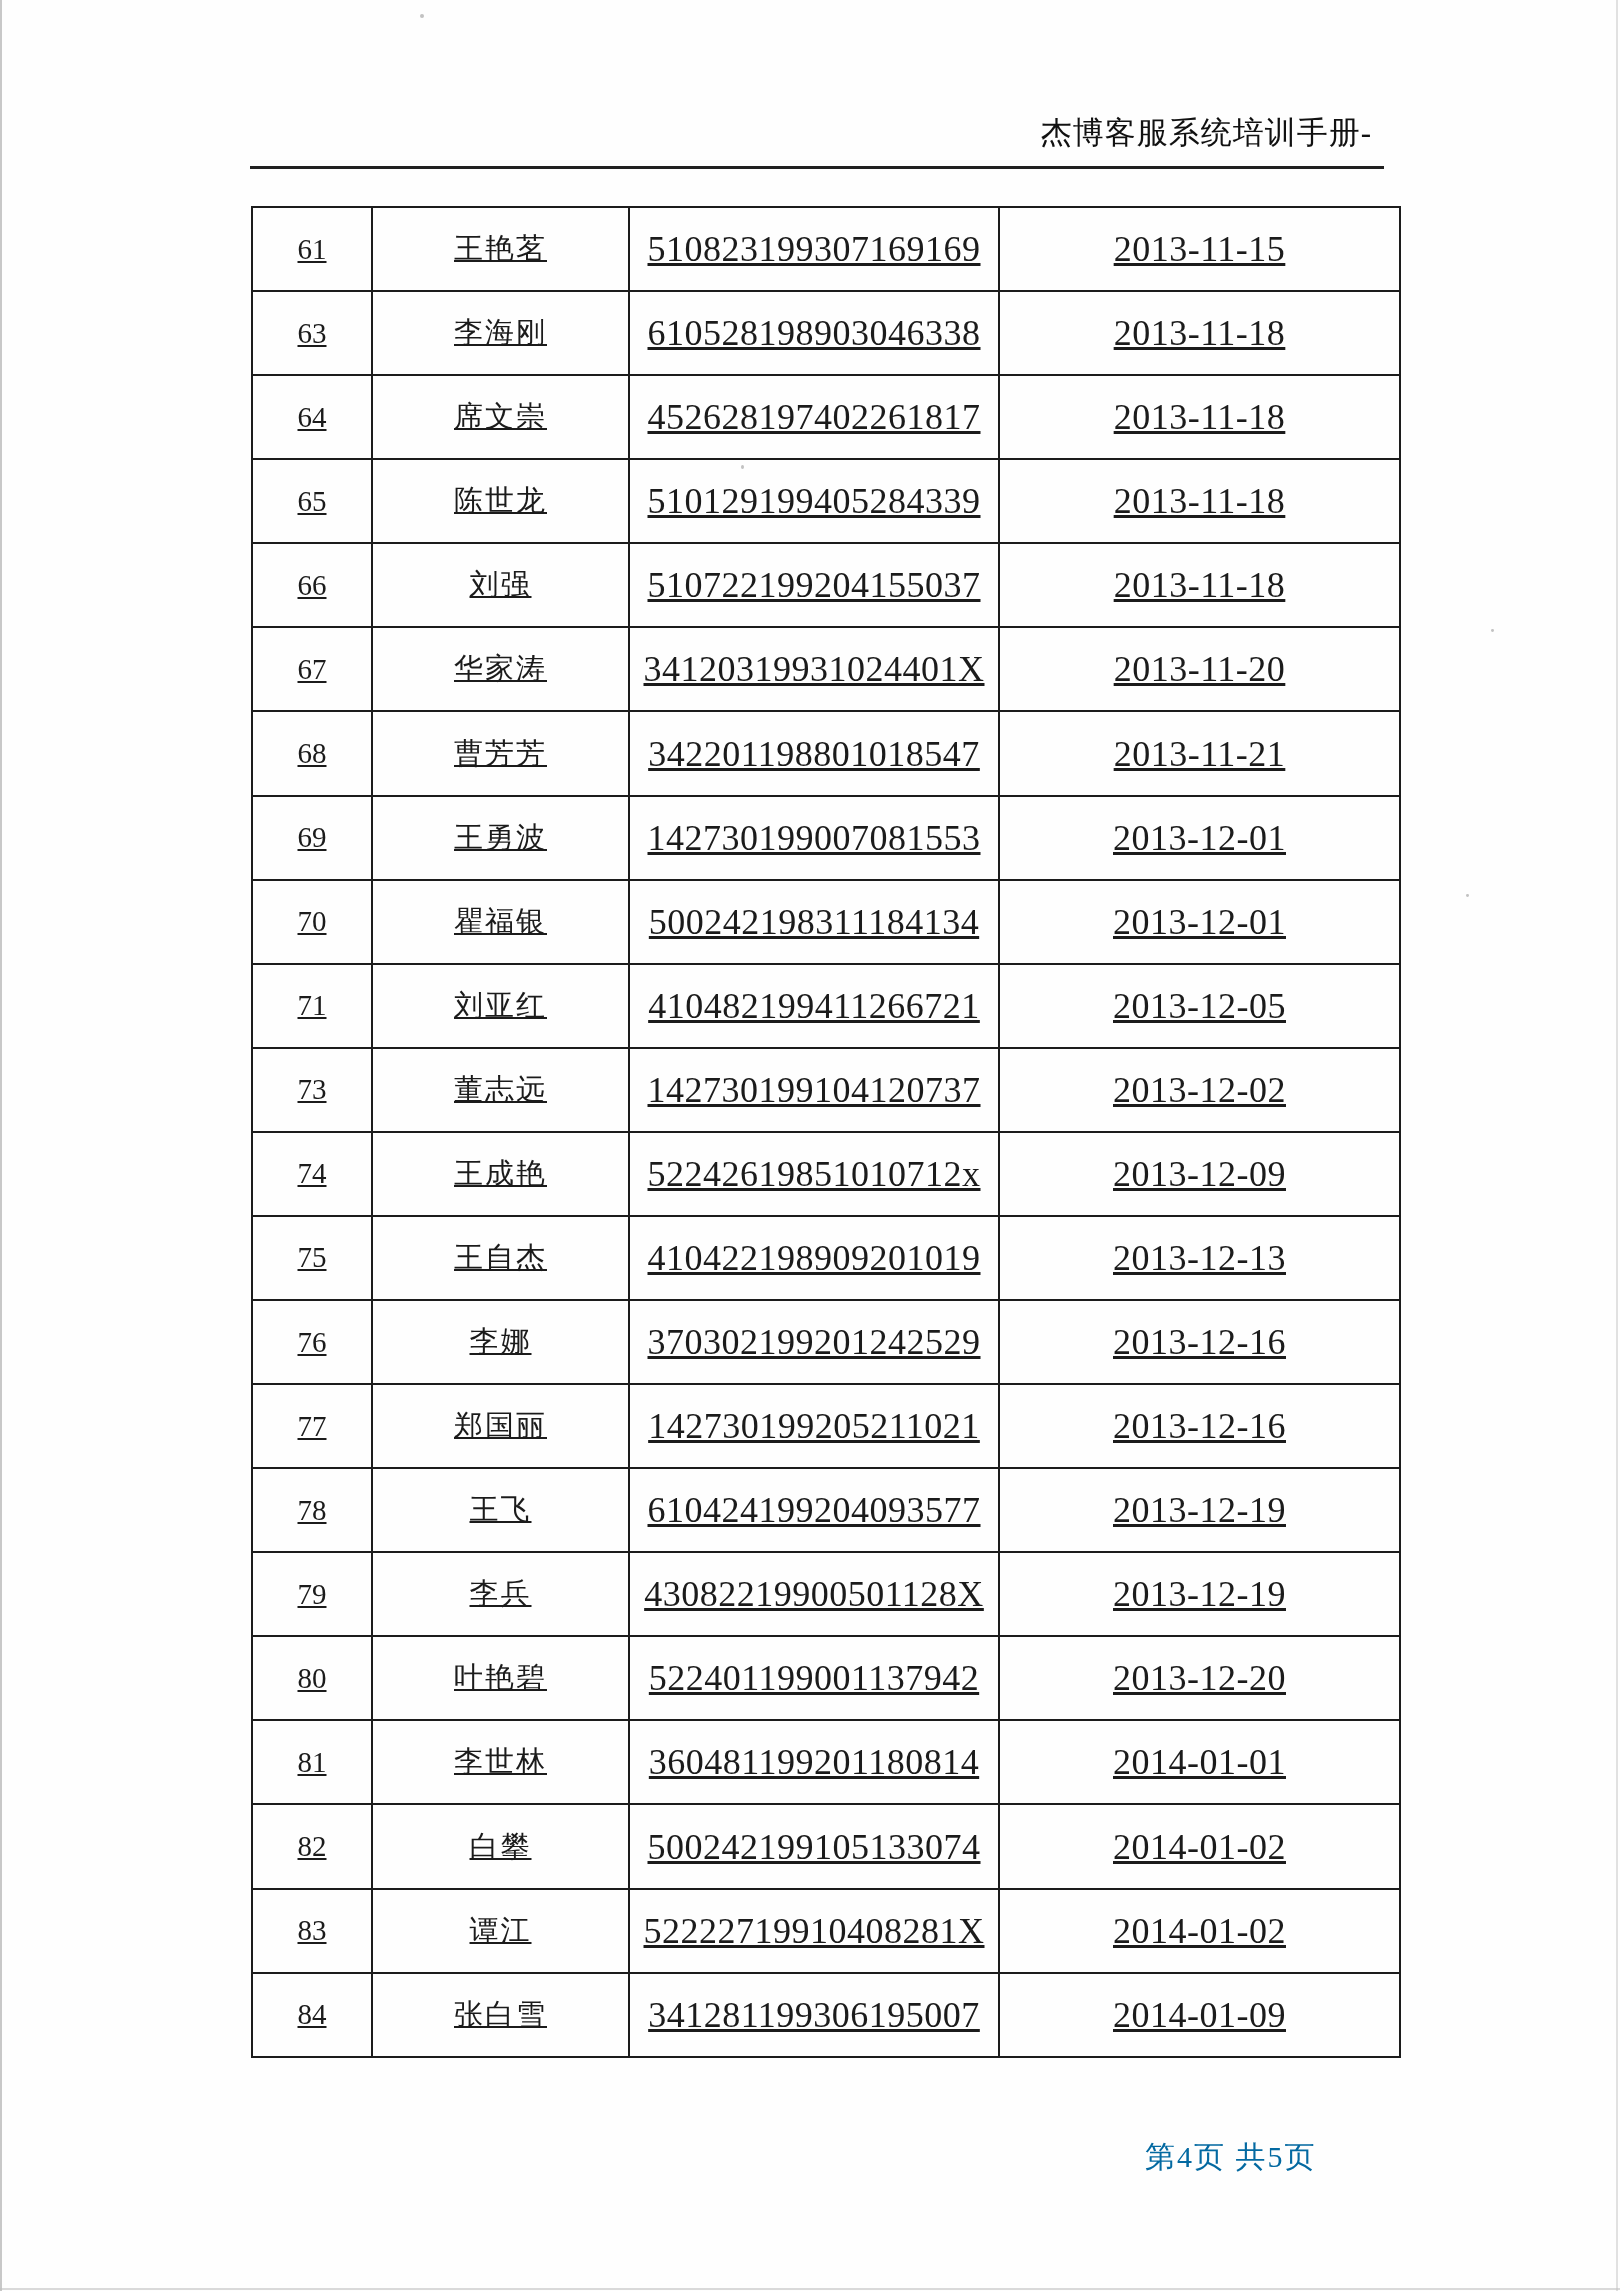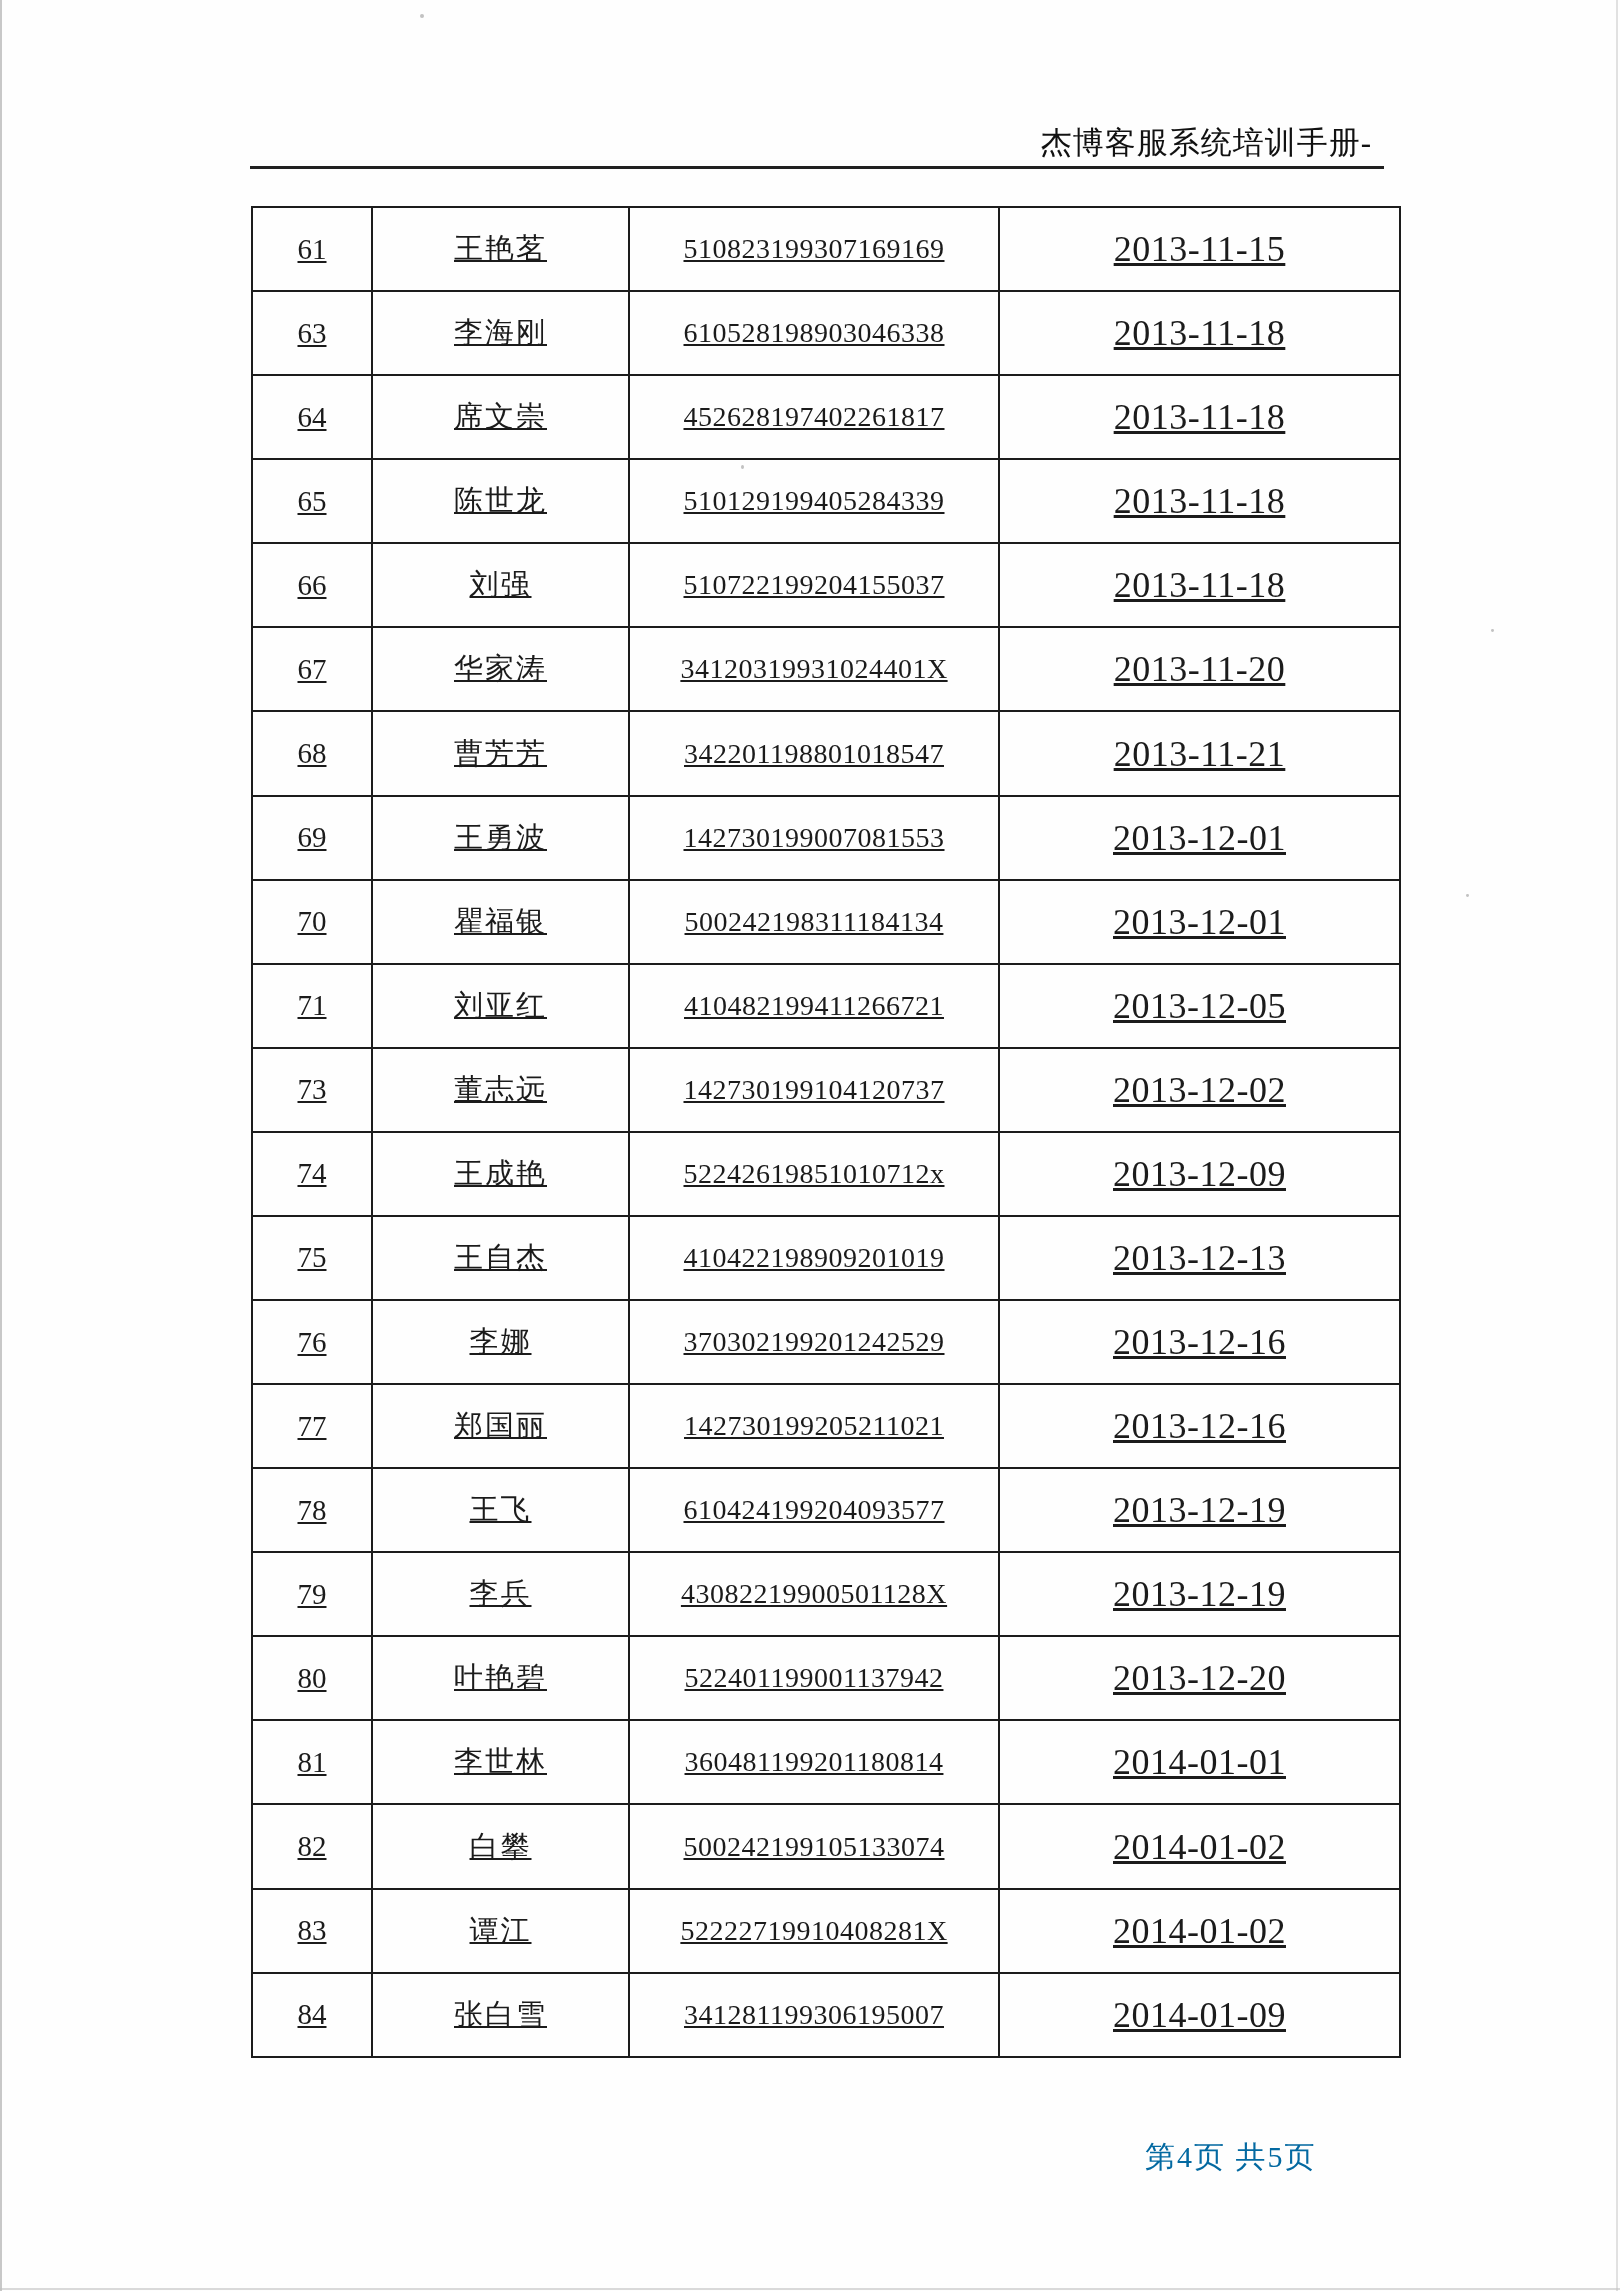--- a/index.html
+++ b/index.html
@@ -36,21 +36,21 @@
     background: #bfbfbf; opacity: 0.6;
   }
   .speck { position: absolute; background: #8f8f8f; border-radius: 50%; opacity: 0.55; }
   .speck-1 { left: 420px; top: 13.7px;  width: 3.9px; height: 3.9px; }
   .speck-2 { left: 1491px; top: 629px; width: 2.9px; height: 2.9px; }
   .speck-3 { left: 741px;  top: 465px; width: 2.9px; height: 3.9px; }
   .speck-4 { left: 1466px; top: 894px; width: 2.9px; height: 2.9px; }
 
   .header-title {
     position: absolute;
-    top: 122px;
+    top: 112px;
     right: 248px;
     font-size: 31px;
     letter-spacing: 1px;
     white-space: nowrap;
     color: #111;
   }
   .header-rule {
     position: absolute;
     left: 250px;
     top: 166px;
@@ -73,21 +73,21 @@
   table.roster td {
     border: 2px solid #1c1c1c;
     text-align: center;
     vertical-align: middle;
     padding: 0;
     overflow: hidden;
     white-space: nowrap;
   }
   td.cell-no   { font-size: 29px; padding-right: 57px; }
   td.cell-name { font-size: 29px; letter-spacing: 2px; }
-  td.cell-id   { font-size: 28px; letter-spacing: 0.5px; }
+  td.cell-id   { font-size: 36px; letter-spacing: 0.5px; }
   td.cell-date { font-size: 36px; letter-spacing: 0.5px; }
 
   .footer-pageinfo {
     position: absolute;
     top: 2137px;
     left: 1145px;
     font-size: 30px;
     letter-spacing: 2px;
     white-space: nowrap;
     color: #0369a1;

